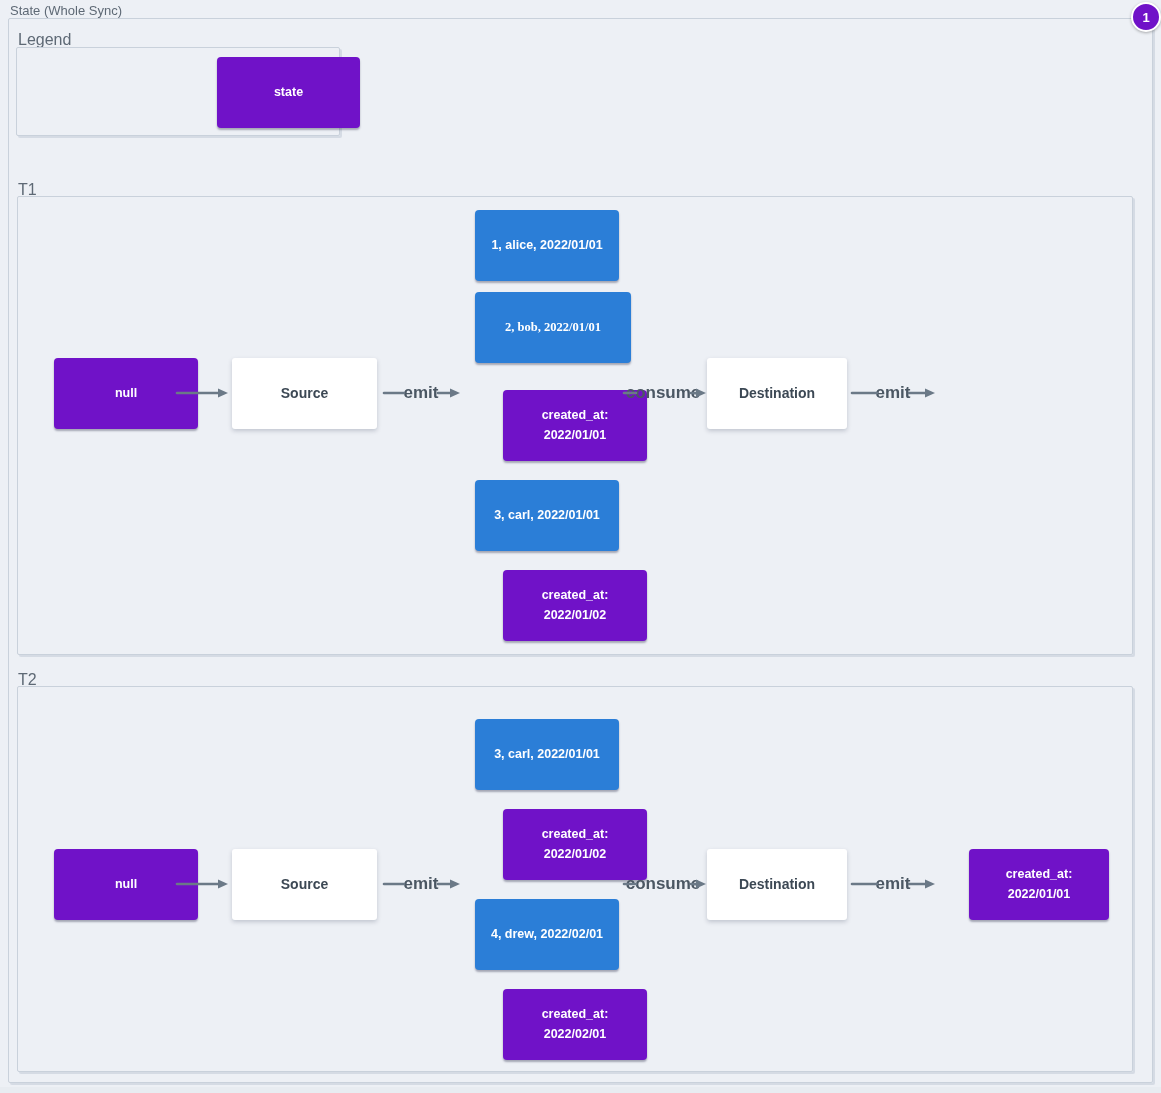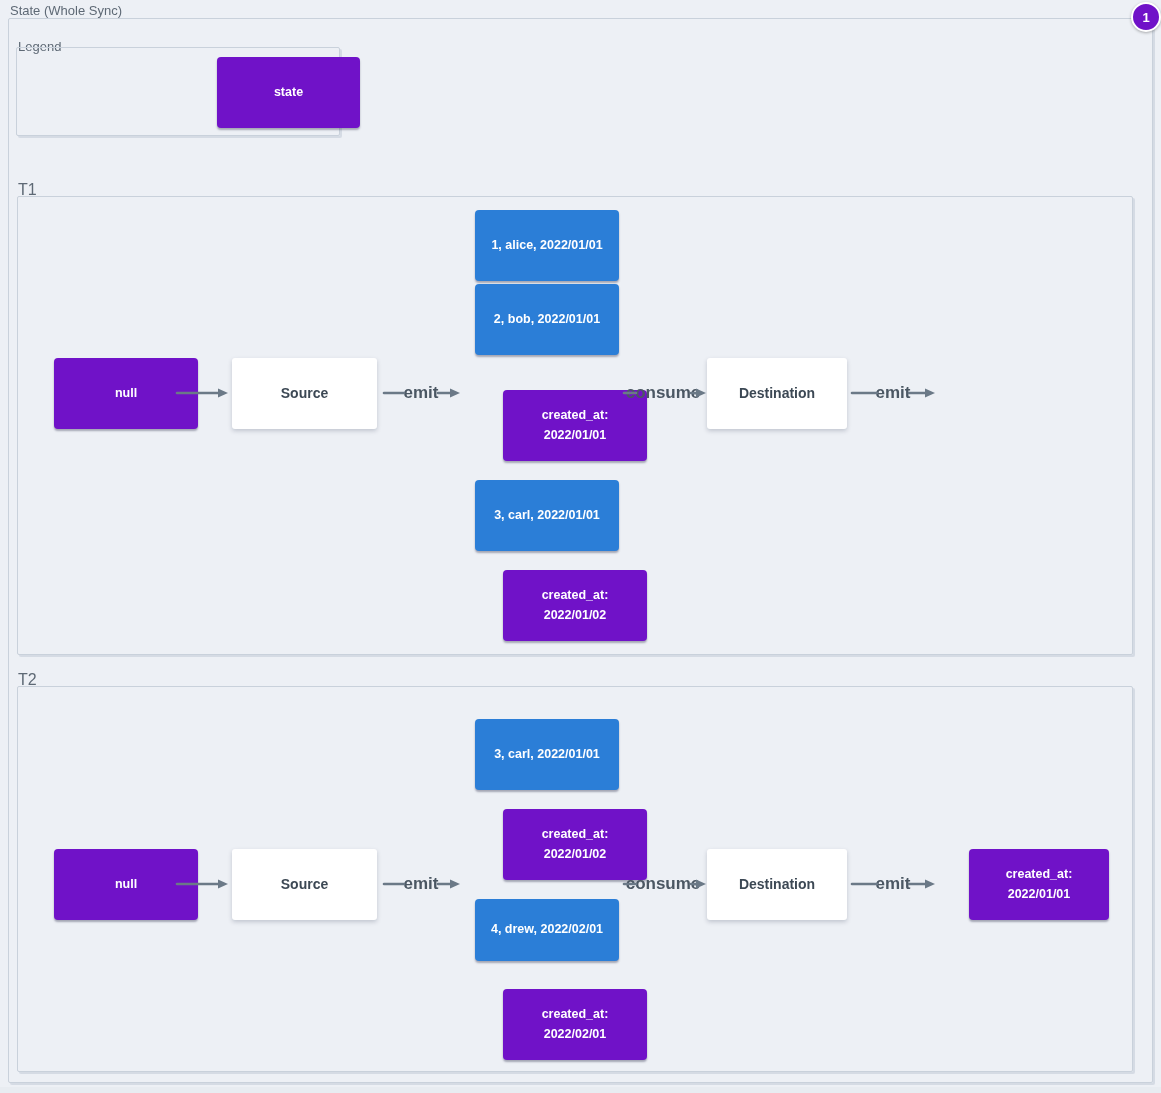--- a/index.html
+++ b/index.html
@@ -80,51 +80,51 @@
 </style>
 </head>
 <body>
 
 <div class="group-label" style="left:10px;top:3px;font-size:13px;text-align:right;">State (Whole Sync)</div>
 
 <div class="group" style="left:8px;top:18px;width:1145px;height:1065px;"></div>
 
 <div class="badge">1</div>
 
-<div class="group-label" style="left:18px;top:39px;font-size:13px;text-align:center;">Legend</div>
+<div class="group-label" style="left:18px;top:31px;font-size:16px;text-align:center;">Legend</div>
 
 <div class="group" style="left:16px;top:47px;width:324px;height:89px;">
   <div class="node state legend-swatch" style="left:172px;top:9px;">state</div>
 </div>
 
 <div id="lanes-root">
     <div class="group-label" style="left: 18px; top: 181px;">T1</div>
     <div class="group" style="left: 17px; top: 196px; width: 1116px; height: 459px;"></div>
     <div class="node state" style="left: 26px; top: 358px; width: 144px; height: 71px;">null</div>
     <div class="node plain" style="left: 232px; top: 358px; width: 145px; height: 71px;">Source</div>
     <div class="node plain" style="left: 707px; top: 358px; width: 140px; height: 71px;">Destination</div>
     <div class="node record" style="left: 475px; top: 210px; width: 144px; height: 71px;">1, alice, 2022/01/01</div>
-    <div class="node record" style="left: 475px; top: 284px; width: 144px; height: 71px;">2, bob, 2022/01/01</div>
+    <div class="node record" style="left: 475px; top: 292px; width: 156px; height: 71px; font-family: Liberation Serif, serif;">2, bob, 2022/01/01</div>
     <div class="node state" style="left: 475px; top: 390px; width: 144px; height: 71px;">created_at:
 2022/01/01</div>
     <div class="node record" style="left: 475px; top: 480px; width: 144px; height: 71px;">3, carl, 2022/01/01</div>
     <div class="node state" style="left: 475px; top: 570px; width: 144px; height: 71px;">created_at:
 2022/01/02</div>
     <div class="edge-label" style="left: 421px; top: 393px;">emit</div>
     <div class="edge-label" style="left: 663px; top: 393px;">consume</div>
     <div class="edge-label" style="left: 893px; top: 393px;">emit</div>
     <div class="group-label" style="left: 18px; top: 671px; text-align: center;">T2</div>
     <div class="group" style="left: 17px; top: 686px; width: 1116px; height: 386px;"></div>
     <div class="node state" style="left: 26px; top: 849px; width: 144px; height: 71px;">null</div>
     <div class="node plain" style="left: 232px; top: 849px; width: 145px; height: 71px;">Source</div>
     <div class="node plain" style="left: 707px; top: 849px; width: 140px; height: 71px;">Destination</div>
     <div class="node record" style="left: 475px; top: 719px; width: 144px; height: 71px;">3, carl, 2022/01/01</div>
     <div class="node state" style="left: 475px; top: 809px; width: 144px; height: 71px;">created_at:
 2022/01/02</div>
-    <div class="node record" style="left: 475px; top: 899px; width: 144px; height: 62px;">4, drew, 2022/02/01</div>
+    <div class="node record" style="left: 475px; top: 899px; width: 144px; height: 71px;">4, drew, 2022/02/01</div>
     <div class="node state" style="left: 475px; top: 989px; width: 144px; height: 71px;">created_at:
 2022/02/01</div>
     <div class="node state" style="left: 941px; top: 849px; width: 140px; height: 71px;">created_at:
 2022/01/01</div>
     <div class="edge-label" style="left: 421px; top: 884px;">emit</div>
     <div class="edge-label" style="left: 663px; top: 884px;">consume</div>
     <div class="edge-label" style="left: 893px; top: 884px;">emit</div>
   </div>
 
 <svg id="arrow-layer" width="1161" height="1093" viewBox="0 0 1161 1093">

